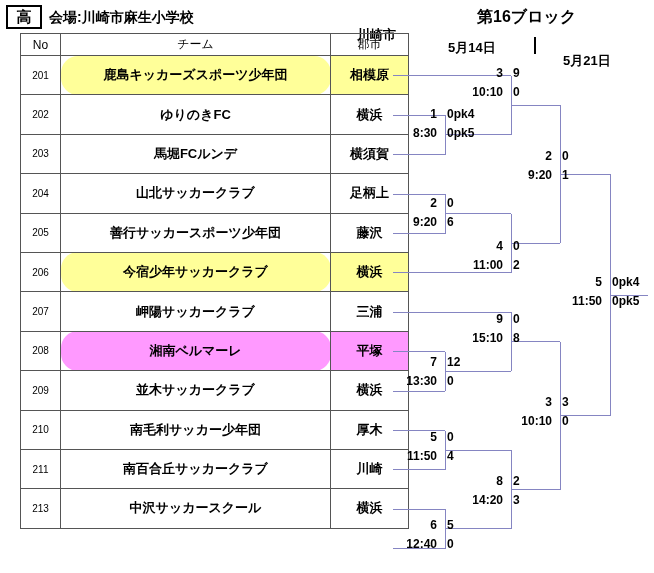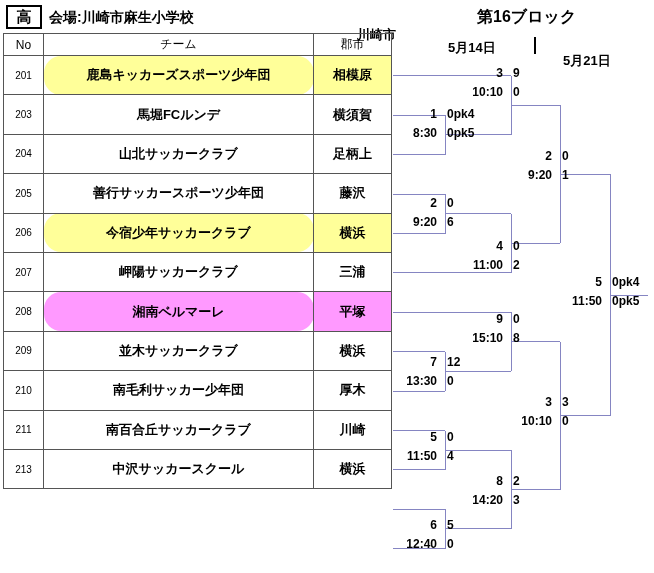--- a/index.html
+++ b/index.html
@@ -12,21 +12,21 @@
   .grade-box {
     position:absolute; left:6px; top:5px; width:36px; height:24px;
     border:2px solid #000; display:flex; align-items:center; justify-content:center;
     font-weight:bold; font-size:15px; box-sizing:border-box;
   }
   .venue   { position:absolute; left:49px;  top:9px;  font-weight:bold; font-size:14px; }
   .city    { position:absolute; left:322px; top:26px; font-weight:bold; font-size:13px;margin-left:35px; }
   .block-title { position:absolute; left:477px; top:7px; font-weight:bold; font-size:16px; }
 
   table.roster {
-    position:absolute; left:3px; top:33px; width:388px;
+    position:absolute; left:20px; top:33px; width:388px;
     border-collapse:collapse; table-layout:fixed;
   }
   table.roster th, table.roster td {
     border:1px solid #555; padding:0; text-align:center; vertical-align:middle;
     overflow:hidden; white-space:nowrap;
   }
   table.roster thead th { height:21px; font-size:12px; font-weight:normal; }
   table.roster tbody td { height:38.4px; }
   .c-no   { font-size:10px; }
   .c-team { font-size:13px; font-weight:bold;border-radius:17px; }
@@ -70,20 +70,25 @@
       <th>No</th>
       <th>チーム</th>
       <th>郡市</th>
     </tr>
   </thead>
   <tbody>
     <tr data-hl="yellow">
       <td class="c-no">201</td>
       <td class="c-team">鹿島キッカーズスポーツ少年団</td>
       <td class="c-dist">相模原</td>
+    </tr>
+    <tr data-hl="none">
+      <td class="c-no">202</td>
+      <td class="c-team">ゆりのきFC</td>
+      <td class="c-dist">横浜</td>
     </tr>
     <tr data-hl="none">
       <td class="c-no">203</td>
       <td class="c-team">馬堀FCルンデ</td>
       <td class="c-dist">横須賀</td>
     </tr>
     <tr data-hl="none">
       <td class="c-no">204</td>
       <td class="c-team">山北サッカークラブ</td>
       <td class="c-dist">足柄上</td>

